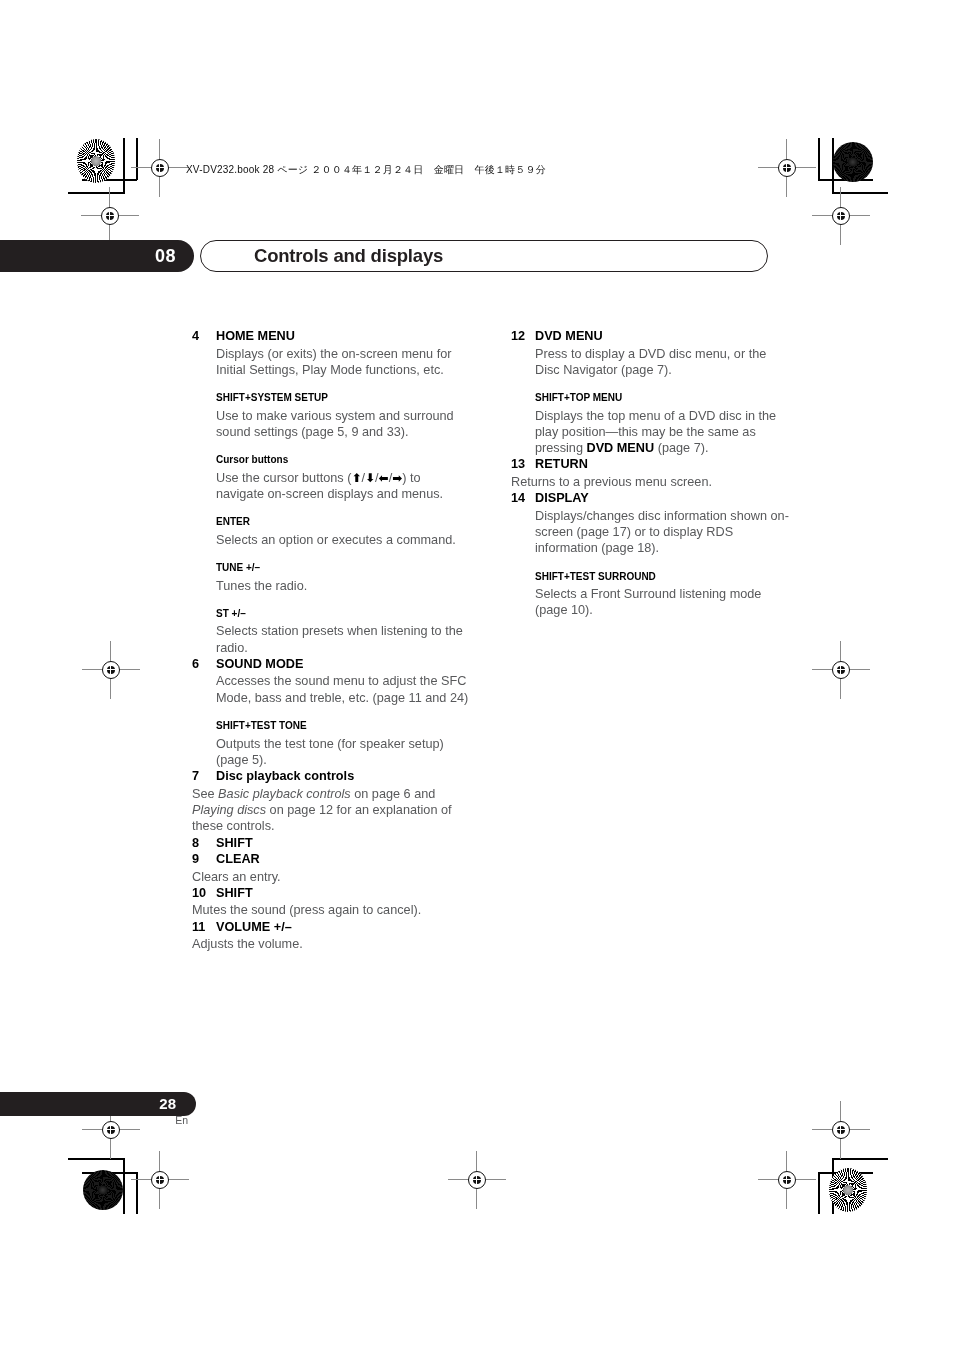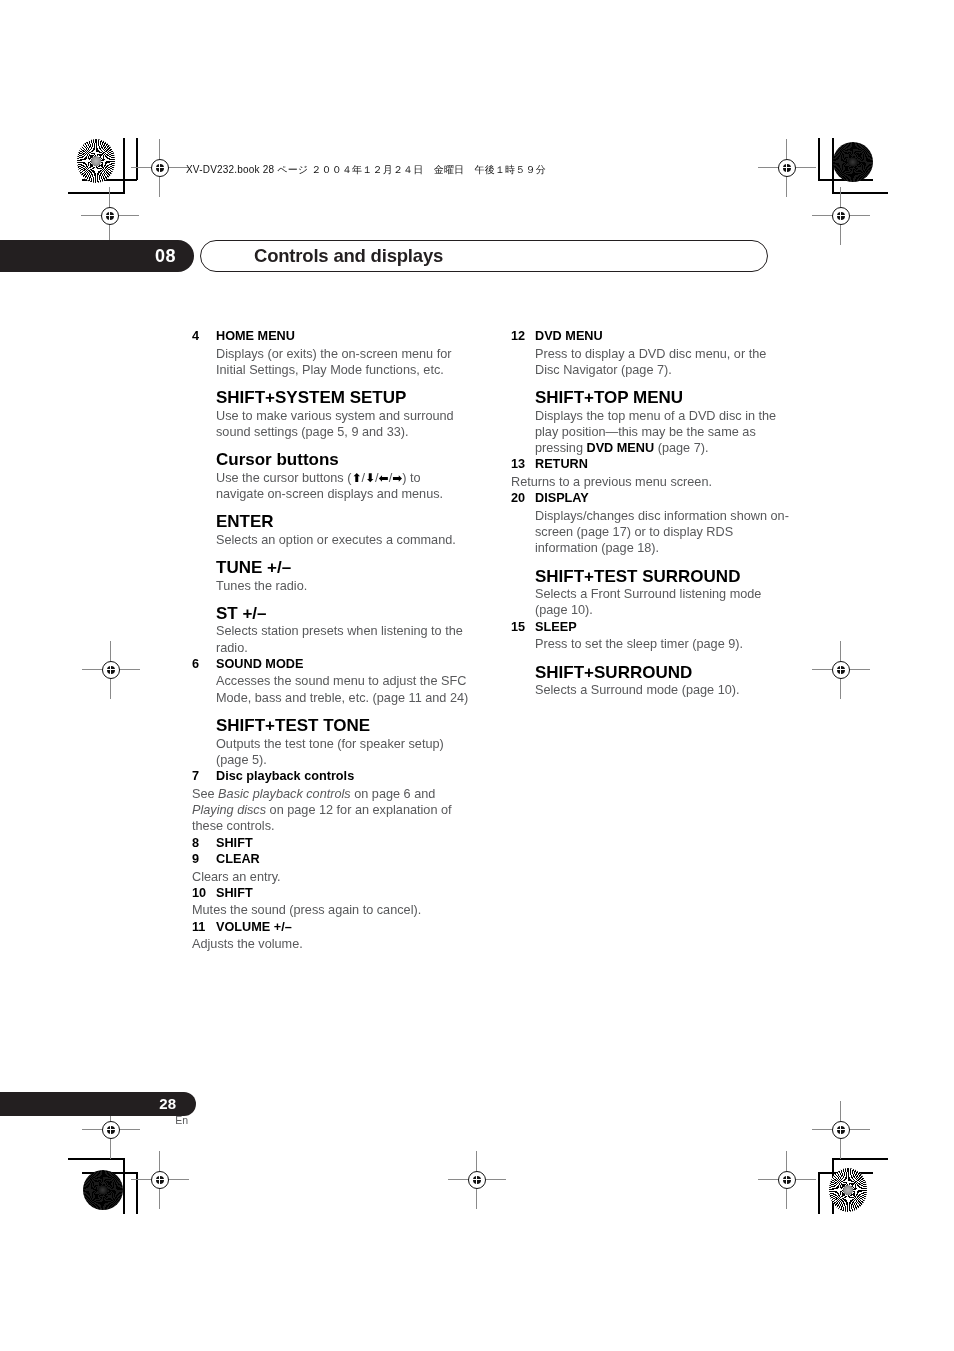--- a/index.html
+++ b/index.html
@@ -157,21 +157,21 @@
   .num-head:first-child { margin-top: 0; }
   .num-head .num {
     width: 24px;
     flex: 0 0 24px;
   }
   .num-head .lbl { flex: 1 1 auto; }
 
   
   .sub-head {
     font-weight: bold;
-    font-size: 17px;
+    font-size: 10px;
     color: #000;
     line-height: 16.5px;
     margin-top: 12px;
   }
   .sub-head.ind { margin-left: 24px; }
 
   
   .para {
     font-size: 12.7px;
     color: #58595b;
@@ -395,33 +395,24 @@
       </div>
       <div class="entry">
         <div class="num-head">
           <span class="num">13</span>
           <span class="lbl">RETURN</span>
         </div>
         <div class="para">Returns to a previous menu screen.</div>
       </div>
       <div class="entry">
         <div class="num-head">
-          <span class="num">20</span>
+          <span class="num">14</span>
           <span class="lbl">DISPLAY</span>
         </div>
         <div class="para ind">Displays/changes disc information shown on-screen (page 17) or to display RDS information (page 18).</div>
         <div class="sub-head ind">SHIFT+TEST SURROUND</div>
         <div class="para ind">Selects a Front Surround listening mode (page 10).</div>
       </div>
-      <div class="entry">
-        <div class="num-head">
-          <span class="num">15</span>
-          <span class="lbl">SLEEP</span>
-        </div>
-        <div class="para ind">Press to set the sleep timer (page 9).</div>
-        <div class="sub-head ind">SHIFT+SURROUND</div>
-        <div class="para ind">Selects a Surround mode (page 10).</div>
-      </div>
     </div>
 </div>
 
 <div class="folio-badge">28</div>
 <div class="folio-lang">En</div>
 
 </body></html>

